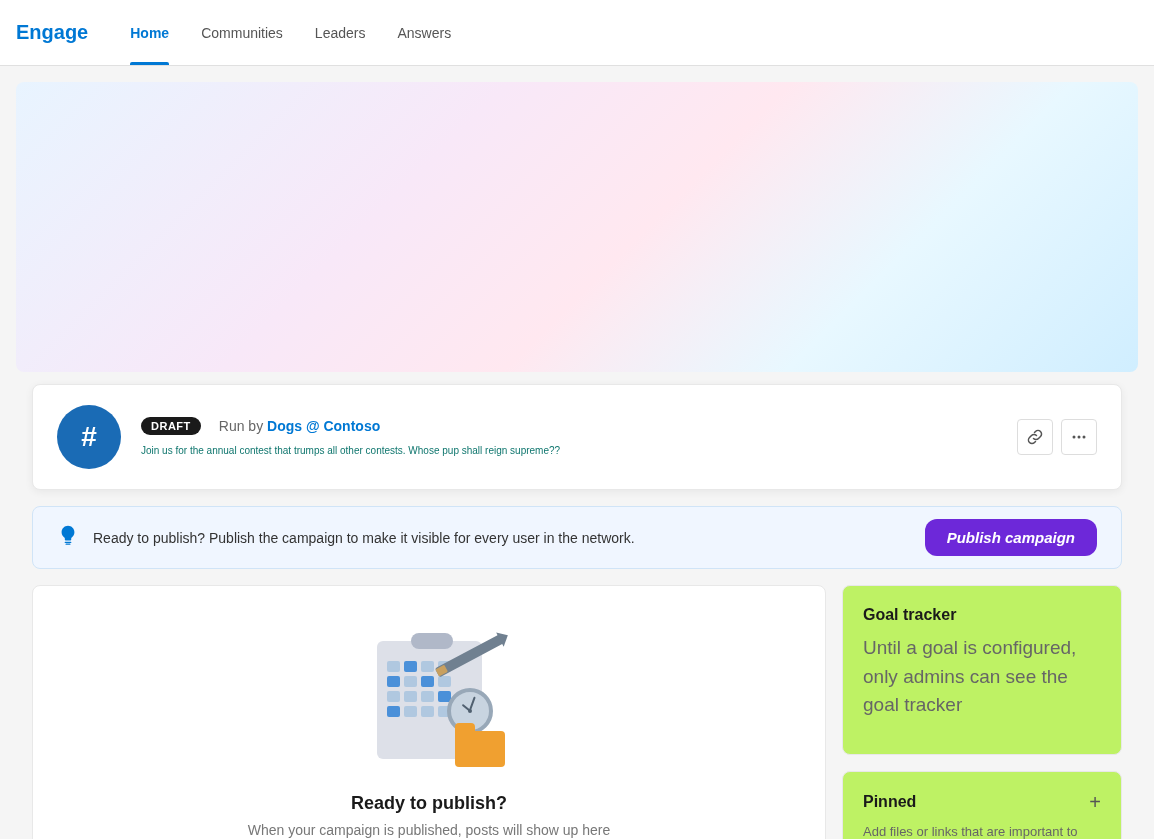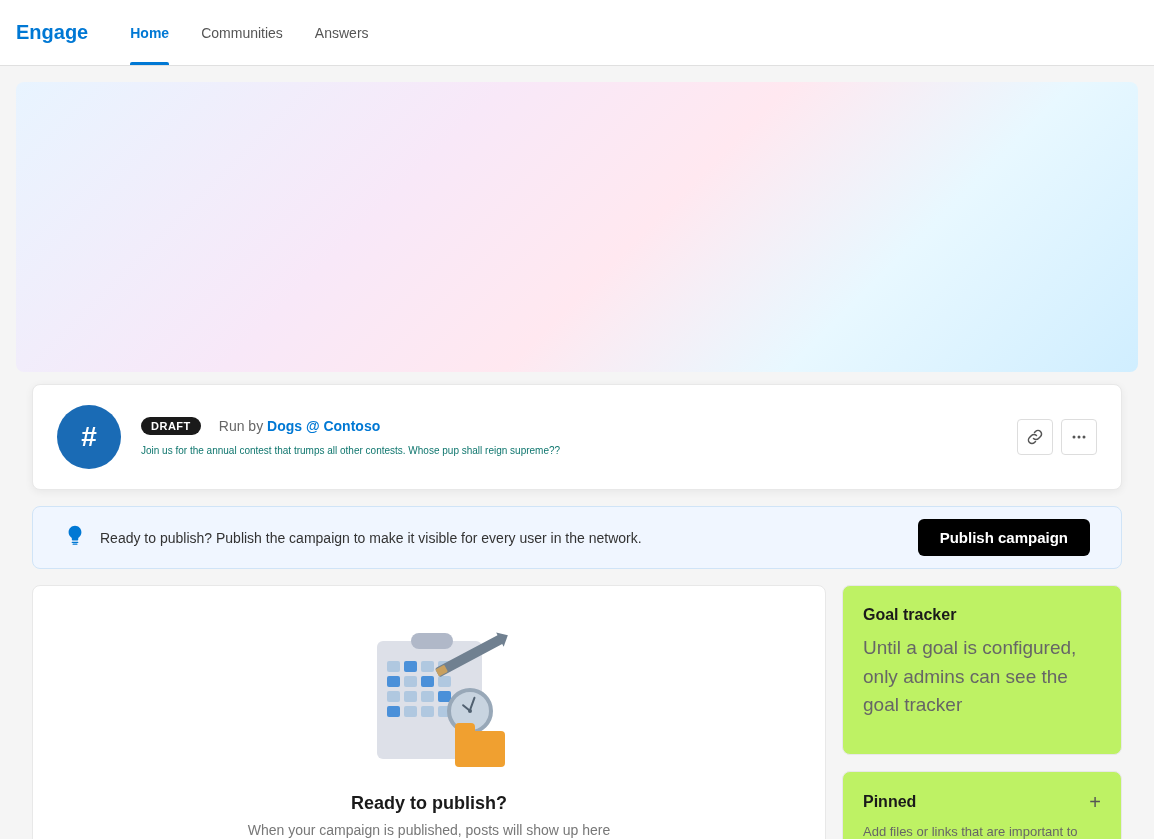--- a/index.html
+++ b/index.html
@@ -59,29 +59,30 @@
     .campaign-actions { display: flex; align-items: center; gap: 8px; flex-shrink: 0; }
     .icon-btn {
       width: 36px; height: 36px; border: 1px solid #ddd; border-radius: 4px;
       background: #fff; cursor: pointer; display: flex; align-items: center; justify-content: center;
       color: #555; font-size: 16px;
     }
 
     
     .publish-banner {
       background: #f0f6ff; border: 1px solid #d0e4f7; border-radius: 8px;
-      margin: 16px 16px 0 16px; padding: 12px 31px;
+      margin: 16px 16px 0 16px; padding: 12px 24px;
       display: flex; align-items: center; gap: 14px;
     }
     .publish-banner-icon { color: #0078d4; font-size: 22px; flex-shrink: 0; }
     .publish-banner-text { flex: 1; font-size: 14px; color: #333; }
     .publish-btn {
-      background: #000000; color: #fff; border: none; border-radius: 6px;
+      background: #6d28d9; color: #fff; border: none; border-radius: 12px;
       padding: 10px 22px; font-size: 15px; font-weight: 600; cursor: pointer;
       white-space: nowrap;
+      font-style: italic;
     }
 
     
     .content-row {
       display: flex; gap: 16px; margin: 16px 16px 0 16px; align-items: flex-start;
     }
     .main-panel {
       flex: 1; background: #fff; border-radius: 8px; border: 1px solid #e8e8e8;
       min-height: 300px; display: flex; flex-direction: column; align-items: center;
       justify-content: center; padding: 40px 20px;
@@ -114,20 +115,23 @@
 <nav class="nav-bar">
   <div class="nav-brand">
     <span>Engage</span>
   </div>
   <div class="nav-links">
     <a class="nav-link active">
       <span>Home</span>
     </a>
     <a class="nav-link">
       <span>Communities</span>
+    </a>
+    <a class="nav-link">
+      <span>Leaders</span>
     </a>
     <a class="nav-link">
       <span>Answers</span>
     </a>
   </div>
 </nav>
 
 <div class="main-content">
 
   <div class="campaign-banner"></div>

